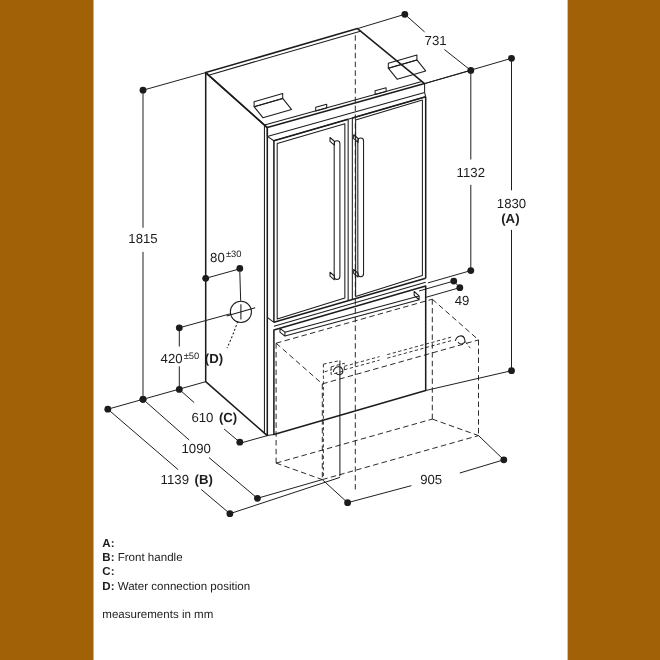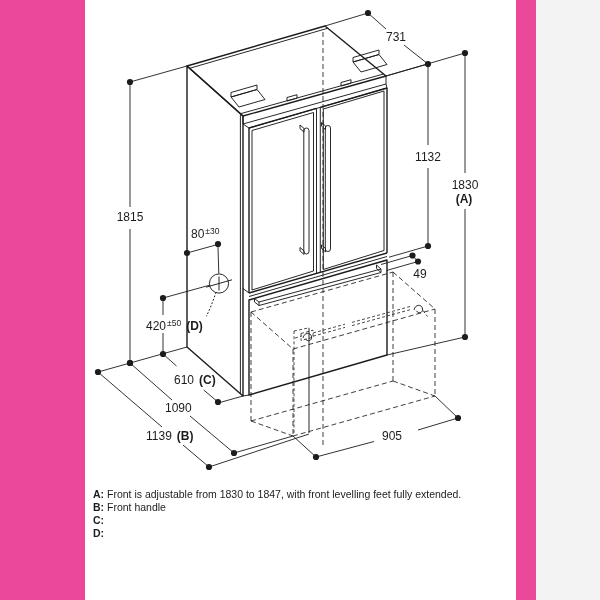--- a/index.html
+++ b/index.html
@@ -1,17 +1,17 @@
 <!DOCTYPE html>
 <html><head>
 <meta charset="utf-8">
 <style>
   html,body{margin:0;padding:0;}
   body{font-family:"Liberation Sans",sans-serif;background:#f3f3f3;}
-  #stage{position:relative;width:536px;height:600px;background:#ec4899;overflow:hidden;}
+  #stage{position:relative;width:600px;height:600px;background:#a16207;overflow:hidden;}
   #sheet{position:absolute;left:85px;top:0;width:431px;height:600px;background:#ffffff;}
   svg{position:absolute;left:0;top:0;}
   .s15{stroke:#1c1c1c;stroke-width:1.4;fill:none;stroke-linejoin:round;}
   .s10{stroke:#1c1c1c;stroke-width:0.95;fill:none;stroke-linejoin:round;}
   .dim{stroke:#1c1c1c;stroke-width:0.9;fill:none;}
   .dsh{stroke:#1c1c1c;stroke-width:0.85;fill:none;stroke-dasharray:5 3;}
   .dsh2{stroke:#1c1c1c;stroke-width:0.8;fill:none;stroke-dasharray:3 2.2;}
   .dotld{stroke:#1c1c1c;stroke-width:1;fill:none;stroke-dasharray:1 2.6;stroke-linecap:round;}
   .dot{fill:#1c1c1c;stroke:none;}
   text{fill:#1c1c1c;font-family:"Liberation Sans",sans-serif;font-size:12px;}
@@ -201,26 +201,27 @@
       <path class="dim" d="M293,436 L316,457 M435,396 L458,418"></path>
       <circle class="dot" cx="316" cy="457" r="3.1"></circle>
         <circle class="dot" cx="458" cy="418" r="3.1"></circle>
       <text x="392" y="440" text-anchor="middle">905</text>
     </g>
   </svg>
 
   <div id="footnotes">
     <div class="fnrow">
         <span class="fnk">A:</span>
-        <span>Front is adjustable from 1830 to 1847, with front levelling feet fully extended.</span>
       </div>
     <div class="fnrow">
         <span class="fnk">B:</span>
         <span>Front handle</span>
       </div>
     <div class="fnrow">
         <span class="fnk">C:</span>
       </div>
     <div class="fnrow">
         <span class="fnk">D:</span>
-      </div>
+        <span>Water connection position</span>
+      </div>
+    <div id="units">measurements in mm</div>
   </div>
 </div>
 
 </body></html>

